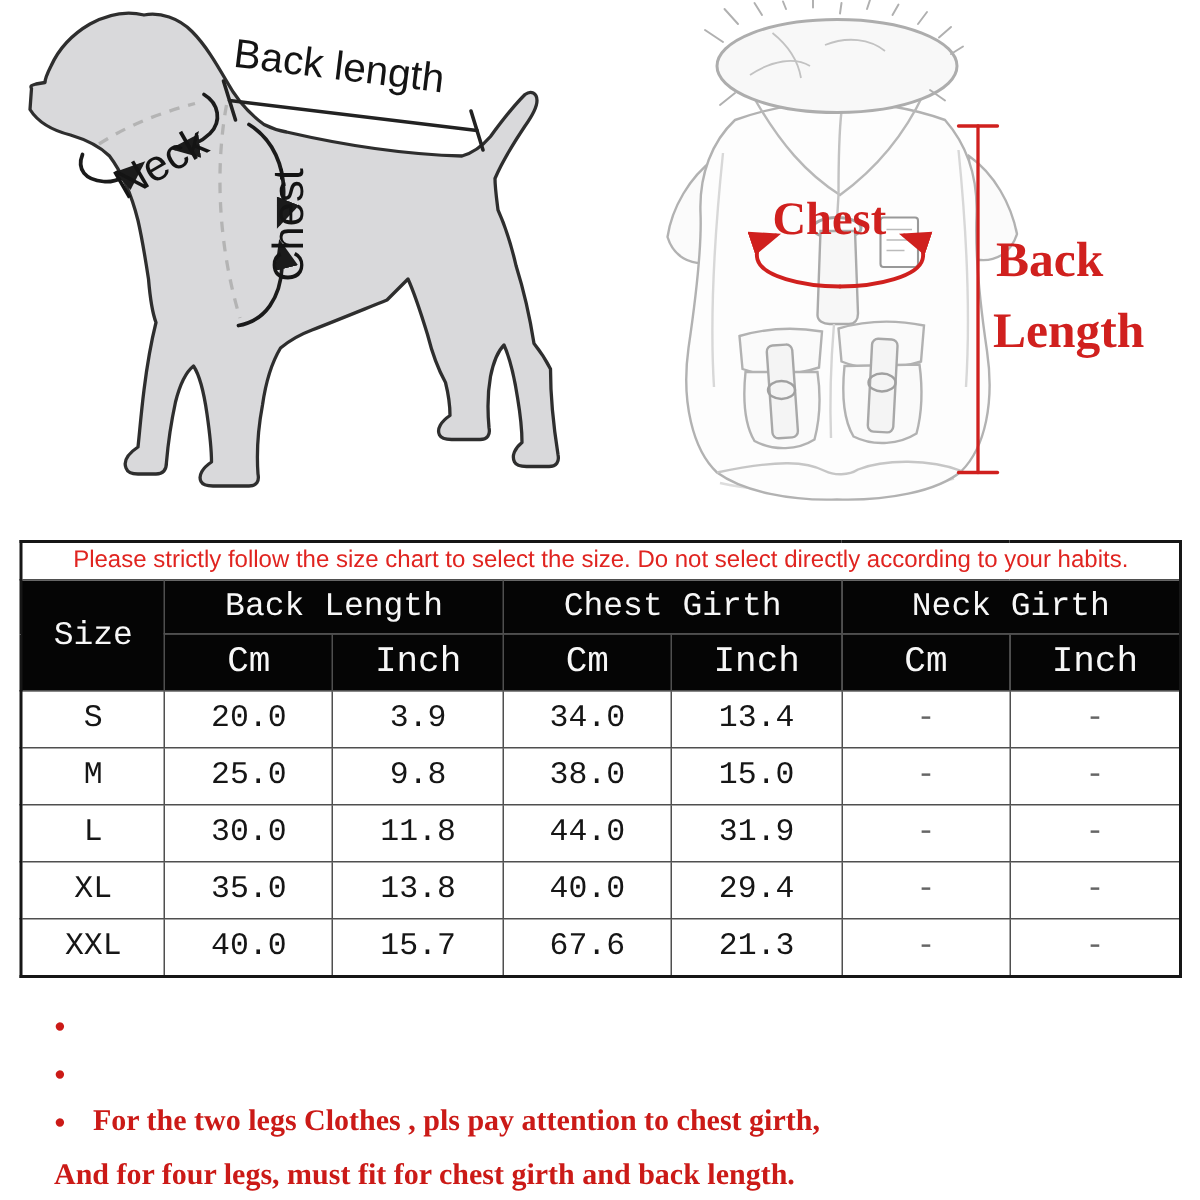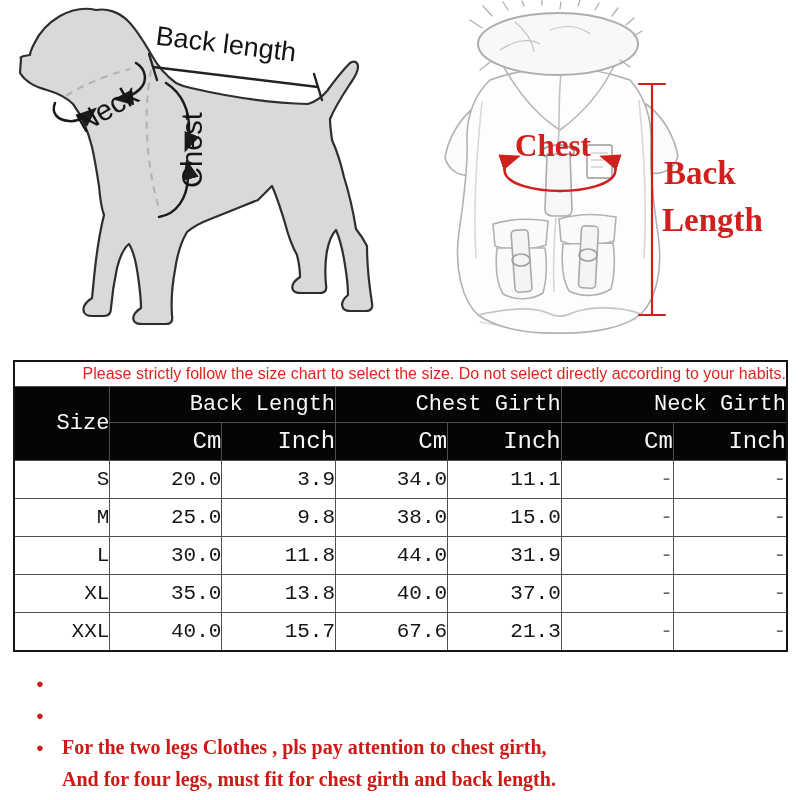--- a/index.html
+++ b/index.html
@@ -5,39 +5,39 @@
   html,body{margin:0;padding:0;}
   body{width:800px;height:800px;background:#ffffff;position:relative;overflow:hidden;
        font-family:"Liberation Sans",sans-serif;}
   svg text{user-select:none;}
 
   .dog-svg{position:absolute;left:0;top:0;}
   .coat-svg{position:absolute;left:420px;top:0;}
 
   
   #size-table{position:absolute;left:13px;top:360px;width:775px;border-collapse:collapse;
-              table-layout:fixed;text-align:right;color:#161616;
+              table-layout:fixed;text-align:center;color:#161616;
               font-family:"Liberation Mono","DejaVu Sans Mono",monospace;
               border:2px solid #161616;}
   #size-table td,#size-table th{border:1px solid #4f4f4f;padding:0;font-weight:normal;}
   tr.notice-row td{height:24px;font-family:"Liberation Sans",sans-serif;font-size:16px;
                    color:#e02420;border-bottom:2px solid #141414;background:#ffffff;}
   tr.group-row th{height:35px;background:#050505;color:#f7f7f7;font-size:22px;border-color:#9d9d9d;}
   tr.units-row th{height:37px;background:#050505;color:#f7f7f7;font-size:24px;border-color:#9d9d9d;}
   th.size-head{background:#050505;color:#f7f7f7;font-size:23px;border-color:#9d9d9d;}
   #size-table tbody td{height:37px;font-size:21px;background:#ffffff;}
   #size-table tbody td.dim{color:#666666;}
 
   
   .notes{position:absolute;left:36px;top:667px;width:740px;
          font-family:"Liberation Serif","DejaVu Serif",serif;font-weight:bold;
          font-size:20px;color:#cb1a17;}
   .note-line{display:flex;align-items:center;height:32px;}
   .note-bullet{width:26px;font-size:13px;line-height:1;flex:0 0 26px;}
-  .note-cont{margin-left:26px;height:32px;display:flex;align-items:center;}
+  .note-cont{height:32px;display:flex;align-items:flex-end;}
 </style>
 </head>
 <body>
 
 <svg class="dog-svg" width="430" height="352" viewBox="0 0 430 352">
   <defs>
     <marker id="mB" markerWidth="10" markerHeight="9" refX="6.5" refY="3.2" orient="auto">
       <path d="M0,0 L8,3.2 L0,6.4 Z" fill="#1b1b1b"></path>
     </marker>
   </defs>
@@ -198,21 +198,21 @@
       <th>Cm</th>
       <th>Inch</th>
     </tr>
   </thead>
   <tbody>
     <tr>
       <td>S</td>
       <td>20.0</td>
       <td>3.9</td>
       <td>34.0</td>
-      <td>11.1</td>
+      <td>13.4</td>
       <td class="dim">-</td>
       <td class="dim">-</td>
     </tr>
     <tr>
       <td>M</td>
       <td>25.0</td>
       <td>9.8</td>
       <td>38.0</td>
       <td>15.0</td>
       <td class="dim">-</td>
@@ -225,21 +225,21 @@
       <td>44.0</td>
       <td>31.9</td>
       <td class="dim">-</td>
       <td class="dim">-</td>
     </tr>
     <tr>
       <td>XL</td>
       <td>35.0</td>
       <td>13.8</td>
       <td>40.0</td>
-      <td>37.0</td>
+      <td>29.4</td>
       <td class="dim">-</td>
       <td class="dim">-</td>
     </tr>
     <tr>
       <td>XXL</td>
       <td>40.0</td>
       <td>15.7</td>
       <td>67.6</td>
       <td>21.3</td>
       <td class="dim">-</td>

